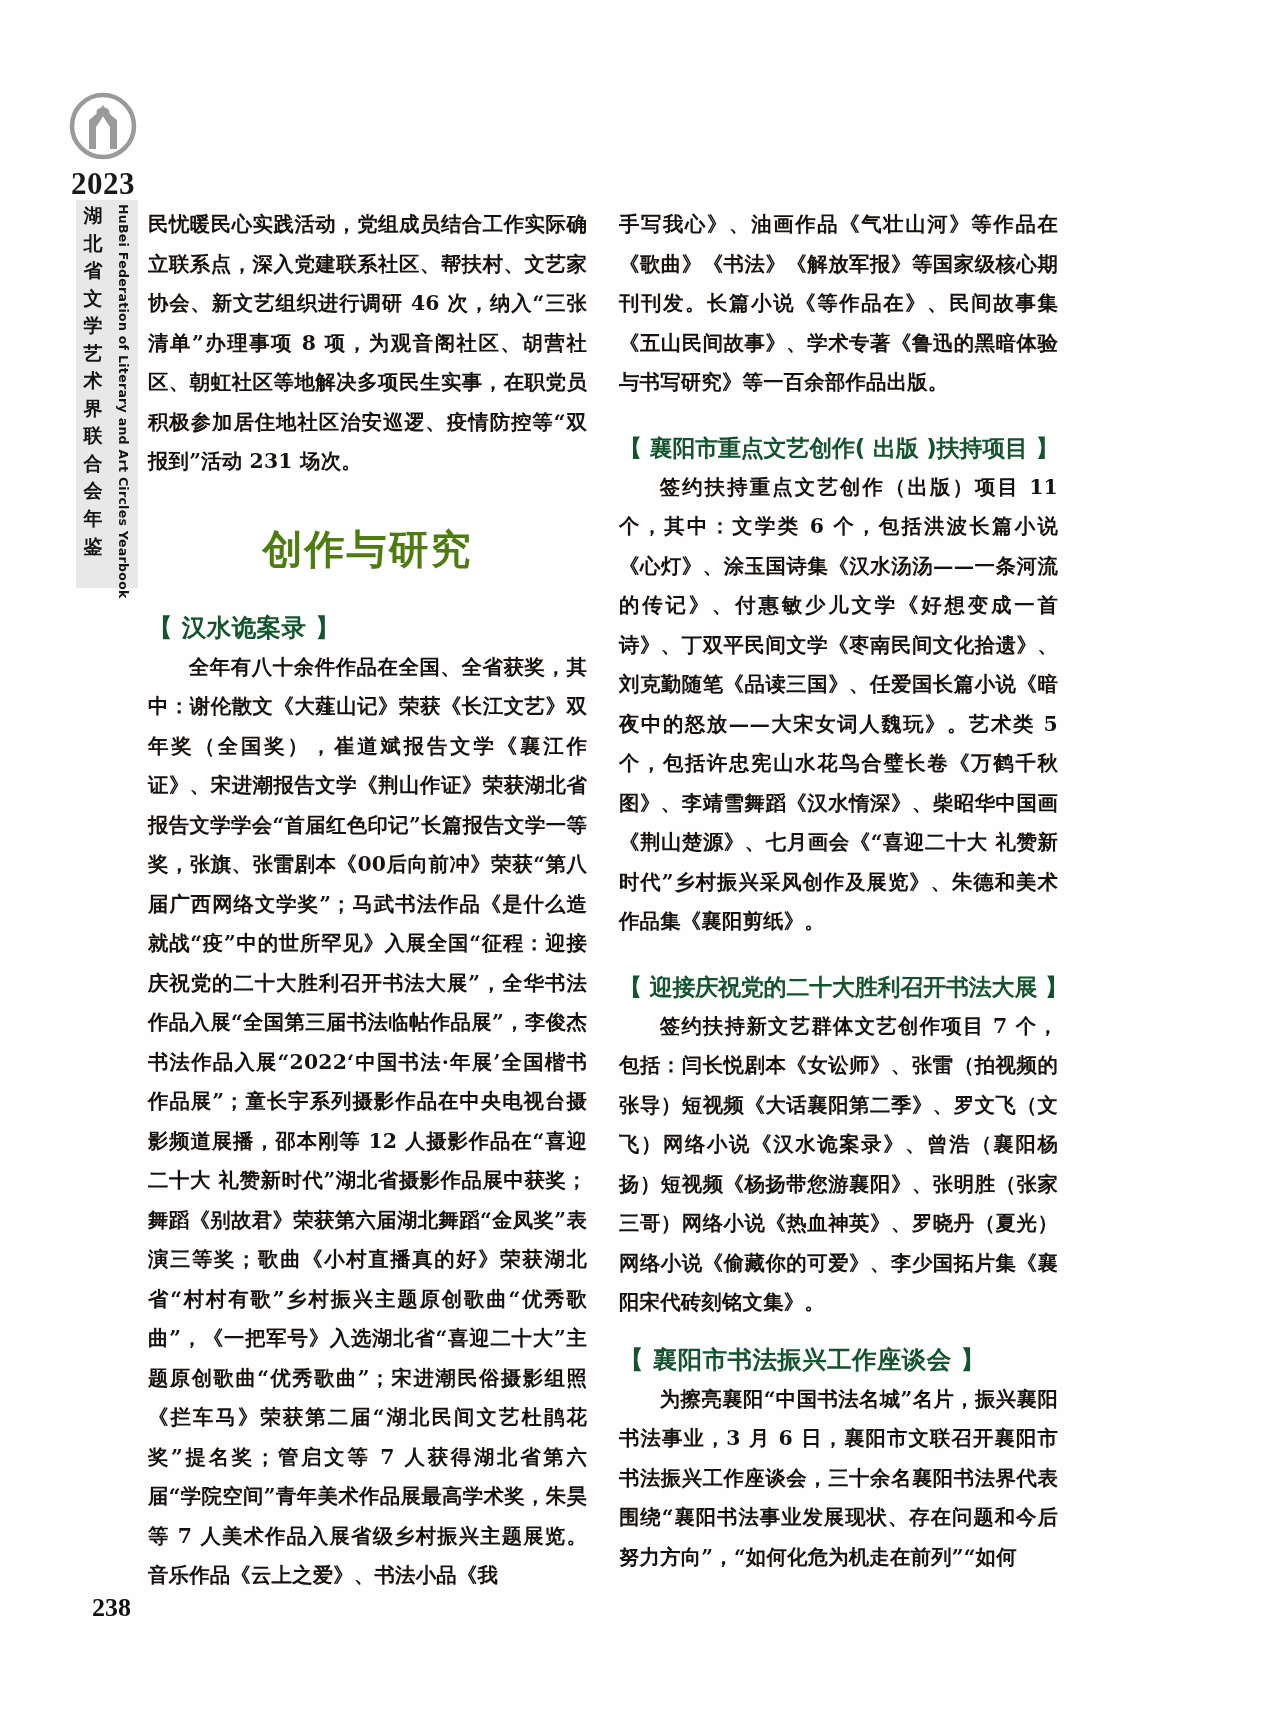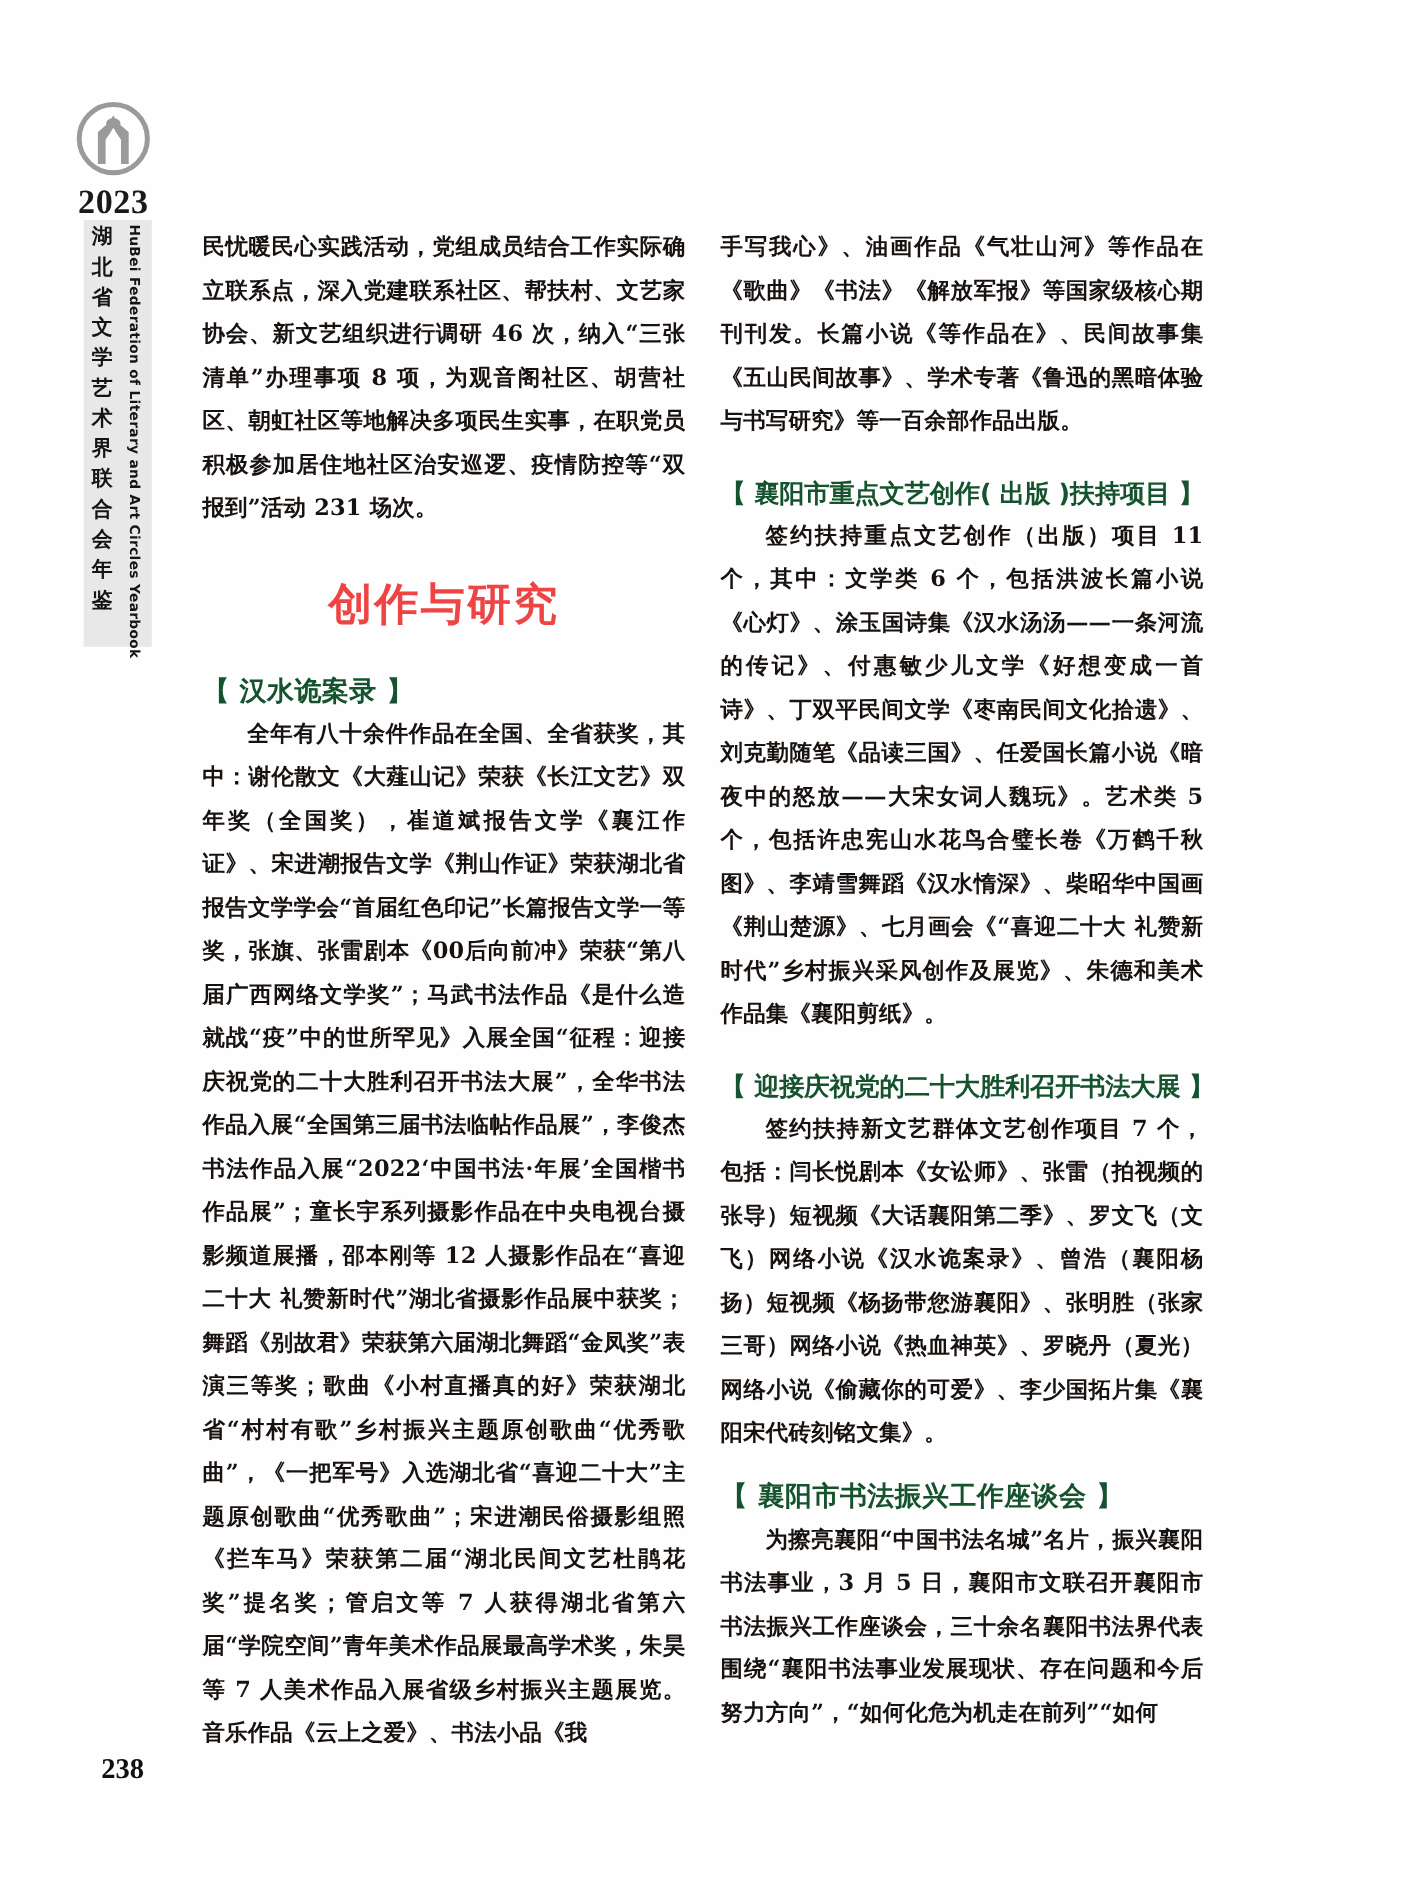--- a/index.html
+++ b/index.html
@@ -93,21 +93,20 @@
     color:#111;
   }
 
   
   .columns{
     position:absolute;
     left:148px; top:205px;
     width:910px;
     display:flex;
     gap:32px;
-    margin-left:36px;
   }
   .col{ width:439px; }
 
   .body-p{
     font-family:"DejaVu Serif","Liberation Serif",serif;
     font-weight:bold;
     font-size:20.4px;
     line-height:39.5px;
     text-align:justify;
     text-justify:inter-ideograph;
@@ -115,21 +114,21 @@
     letter-spacing:0.2px;
   }
   .body-p.indent{ text-indent:2em; }
 
   .big-title{
     font-family:"DejaVu Sans","Liberation Sans",sans-serif;
     font-weight:bold;
     font-size:40px;
     letter-spacing:2px;
     text-align:center;
-    color:#ef4444;
+    color:#4d7c0f;
     margin:40px 0 34px 0;
   }
 
   .sec-head{
     font-family:"DejaVu Sans","Liberation Sans",sans-serif;
     font-weight:bold;
     font-size:24.5px;
     letter-spacing:0.4px;
     color:#14532d;
     margin:0 0 4px 0;
@@ -197,17 +196,17 @@
       <div class="gap-lg"></div>
       <h2 class="sec-head tight">【 襄阳市重点文艺创作( 出版 )扶持项目 】</h2>
       <p class="body-p indent">签约扶持重点文艺创作（出版）项目 11 个，其中：文学类 6 个，包括洪波长篇小说《心灯》、涂玉国诗集《汉水汤汤——一条河流的传记》、付惠敏少儿文学《好想变成一首诗》、丁双平民间文学《枣南民间文化拾遗》、刘克勤随笔《品读三国》、任爱国长篇小说《暗夜中的怒放——大宋女词人魏玩》。艺术类 5 个，包括许忠宪山水花鸟合璧长卷《万鹤千秋图》、李靖雪舞蹈《汉水惰深》、柴昭华中国画《荆山楚源》、七月画会《“喜迎二十大 礼赞新时代”乡村振兴采风创作及展览》、朱德和美术作品集《襄阳剪纸》。</p>
 
       <div class="gap-lg"></div>
       <h2 class="sec-head tight">【 迎接庆祝党的二十大胜利召开书法大展 】</h2>
       <p class="body-p indent">签约扶持新文艺群体文艺创作项目 7 个，包括：闫长悦剧本《女讼师》、张雷（拍视频的张导）短视频《大话襄阳第二季》、罗文飞（文飞）网络小说《汉水诡案录》、曾浩（襄阳杨扬）短视频《杨扬带您游襄阳》、张明胜（张家三哥）网络小说《热血神英》、罗晓丹（夏光）网络小说《偷藏你的可爱》、李少国拓片集《襄阳宋代砖刻铭文集》。</p>
 
       <div class="gap-md"></div>
       <h2 class="sec-head">【 襄阳市书法振兴工作座谈会 】</h2>
-      <p class="body-p indent">为擦亮襄阳“中国书法名城”名片，振兴襄阳书法事业，3 月 5 日，襄阳市文联召开襄阳市书法振兴工作座谈会，三十余名襄阳书法界代表围绕“襄阳书法事业发展现状、存在问题和今后努力方向”，“如何化危为机走在前列”“如何</p>
+      <p class="body-p indent">为擦亮襄阳“中国书法名城”名片，振兴襄阳书法事业，3 月 6 日，襄阳市文联召开襄阳市书法振兴工作座谈会，三十余名襄阳书法界代表围绕“襄阳书法事业发展现状、存在问题和今后努力方向”，“如何化危为机走在前列”“如何</p>
     </div>
 
   </div>
 </div>
 
 </body></html>

